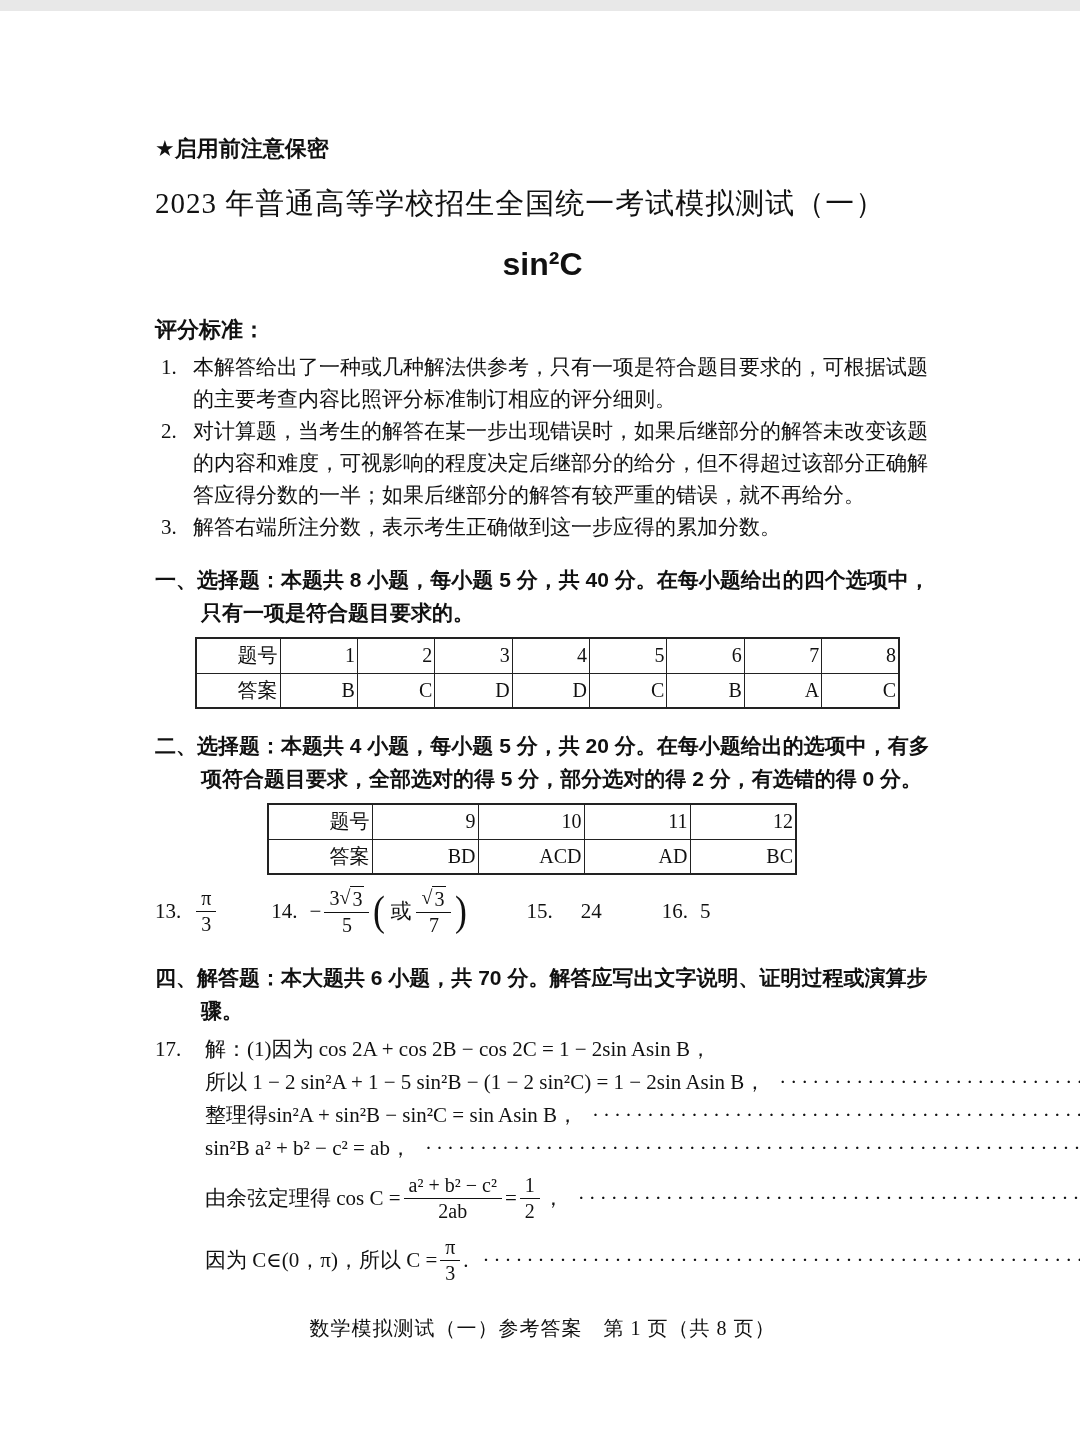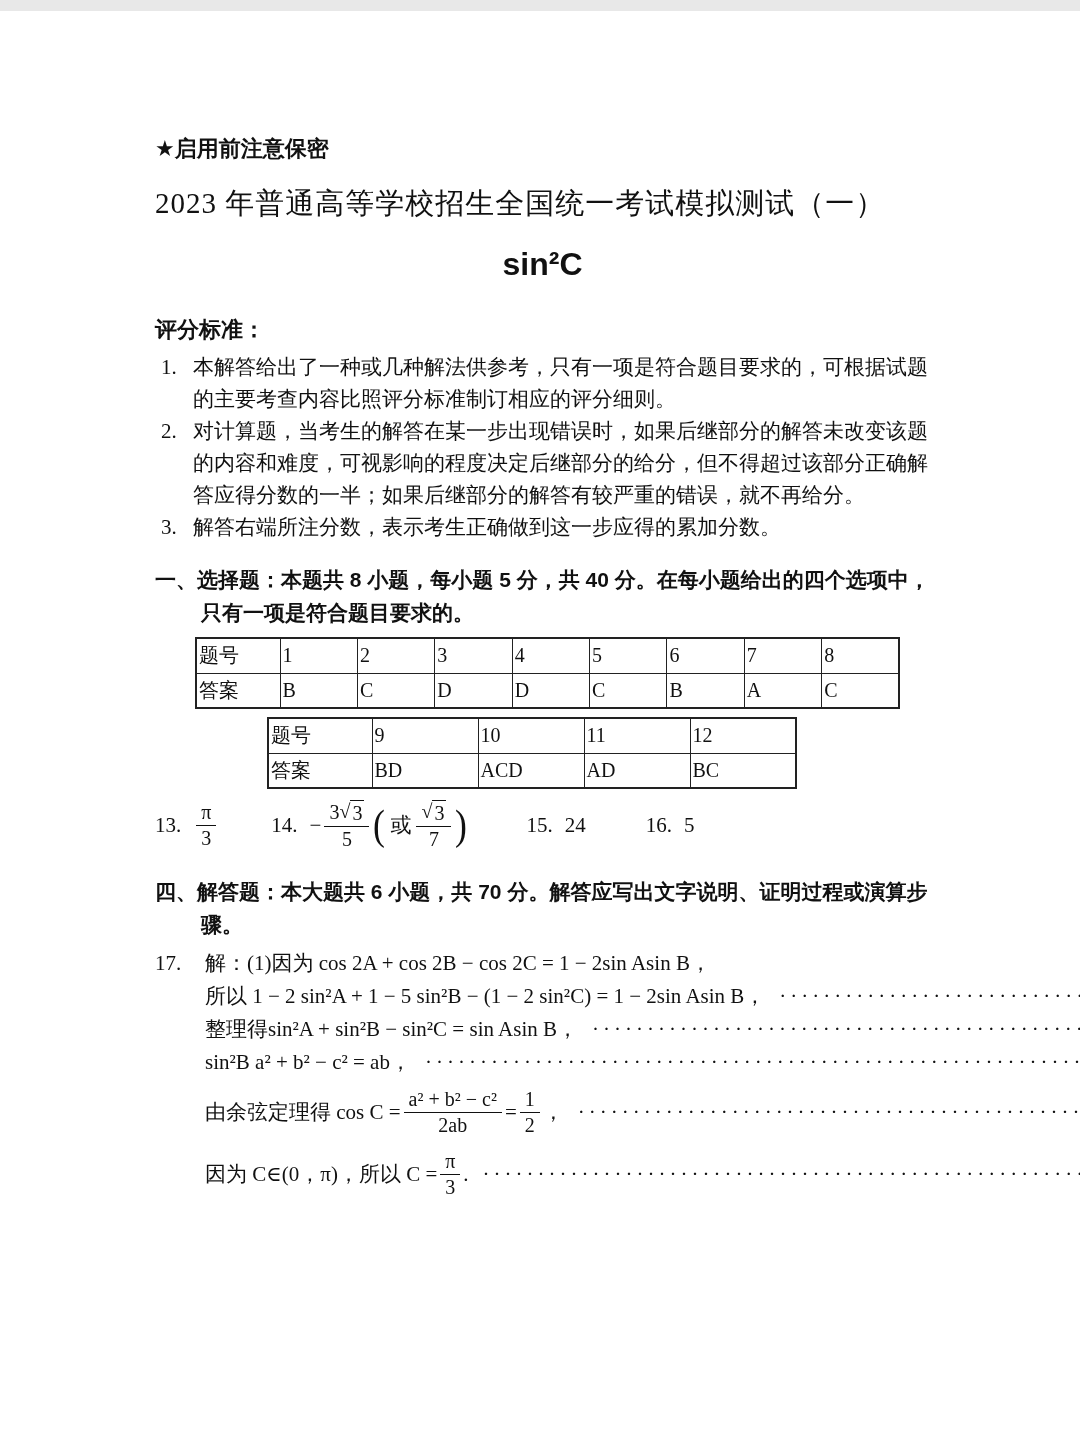--- a/index.html
+++ b/index.html
@@ -23,39 +23,39 @@
   .grading-list { margin-top:8px; }
   .grading-item { display:flex; font-size:21px; line-height:32px; }
   .grading-item .g-no { width:38px; flex:0 0 38px; padding-left:6px; }
   .grading-item .g-text { flex:1; }
 
   .section-heading { font-family:"Liberation Sans","DejaVu Sans",sans-serif;
                      font-weight:bold; font-size:21px; line-height:33px;
                      margin-top:20px; padding-left:46px; text-indent:-46px; }
 
   table { border-collapse:collapse; table-layout:fixed; font-size:20px; }
-  td { border:1px solid #222; text-align:left; height:35px; padding:1px 2px; }
+  td { border:1px solid #222; text-align:right; height:35px; padding:1px 2px; }
   .tbl-one { width:705px; margin:8px 0 0 40px; border:2px solid #222; }
   .tbl-one td.lbl { width:84px; }
   .tbl-two { width:530px; margin:8px 0 0 112px; border:2px solid #222; }
   .tbl-two td.lbl { width:104px; }
 
   .fill-row { display:flex; align-items:center; margin-top:6px; font-size:21px; min-height:60px; }
   .fill-item { display:inline-flex; align-items:center;text-align:center; }
   .fill-no { margin-right:12px; }
   .frac { display:inline-flex; flex-direction:column; align-items:center;
           vertical-align:middle; margin:0 3px; font-size:20px; line-height:1.15; }
   .frac .fnum { padding:0 5px 1px 5px; border-bottom:1.5px solid #111; }
   .frac .fden { padding-top:1px; }
   .sqrt { display:inline-flex; align-items:flex-start; }
   .rad-sign { font-size:20px; line-height:1.1; }
   .radicand { border-top:1.5px solid #111; line-height:1.2; padding:0 2px; }
   .bigparen { font-size:42px; font-weight:300; line-height:1;
               font-family:"Liberation Serif",serif; transform:scaleX(0.85); }
-  .gap-a { margin-right:52px; } .gap-b { margin-right:58px; } .gap-c { margin-right:60px; }
+  .gap-a { margin-right:52px; } .gap-b { margin-right:58px; } .gap-c { margin-right:60px;gap:16px; }
 
   .solution { display:flex; margin-top:6px; font-size:21px; }
   .sol-no { flex:0 0 50px; line-height:33px; }
   .sol-lines { flex:1; }
   .sol-line { display:flex; align-items:center; line-height:33px; }
   .sol-line.tall { min-height:58px; margin-top:4px; }
   .sol-text { white-space:nowrap; }
   .leader { flex:1; overflow:hidden; white-space:nowrap; letter-spacing:4px;
             margin:0 8px 0 14px; color:#111; }
   .mathrow { display:inline-flex; align-items:center; white-space:nowrap; }
@@ -109,20 +109,21 @@
       <td>D</td>
       <td>D</td>
       <td>C</td>
       <td>B</td>
       <td>A</td>
       <td>C</td>
     </tr>
   </tbody>
     </table>
 
+  <div class="section-heading">二、选择题：本题共 4 小题，每小题 5 分，共 20 分。在每小题给出的选项中，有多项符合题目要求，全部选对的得 5 分，部分选对的得 2 分，有选错的得 0 分。</div>
   <table class="tbl-two">
     <tbody>
         <tr>
       <td class="lbl">题号</td>
       <td>9</td>
       <td>10</td>
       <td>11</td>
       <td>12</td>
     </tr>
     <tr>
@@ -225,14 +226,15 @@
             <span class="fden">3</span>
           </span>
           <span>.</span>
         </span>
         <span class="leader">····································································································</span>
 
       </div>
     </div>
   </div>
 
+  <div class="footer">数学模拟测试（一）参考答案　第 1 页（共 8 页）</div>
 
 </div>
 
 </body></html>

